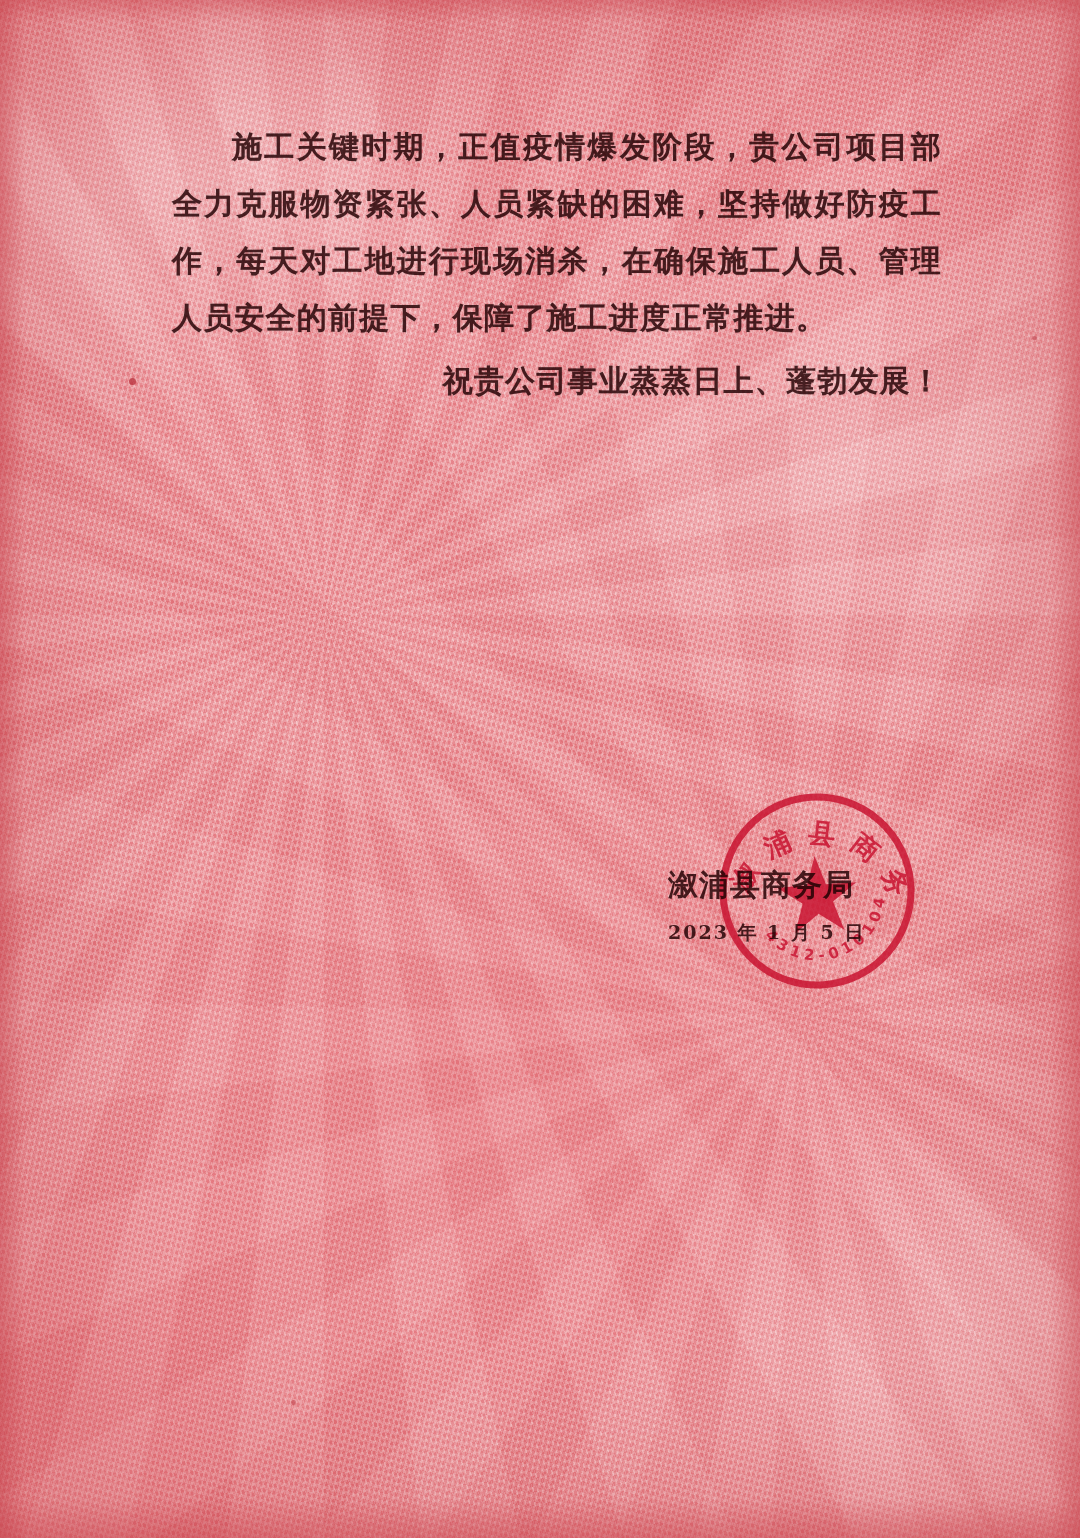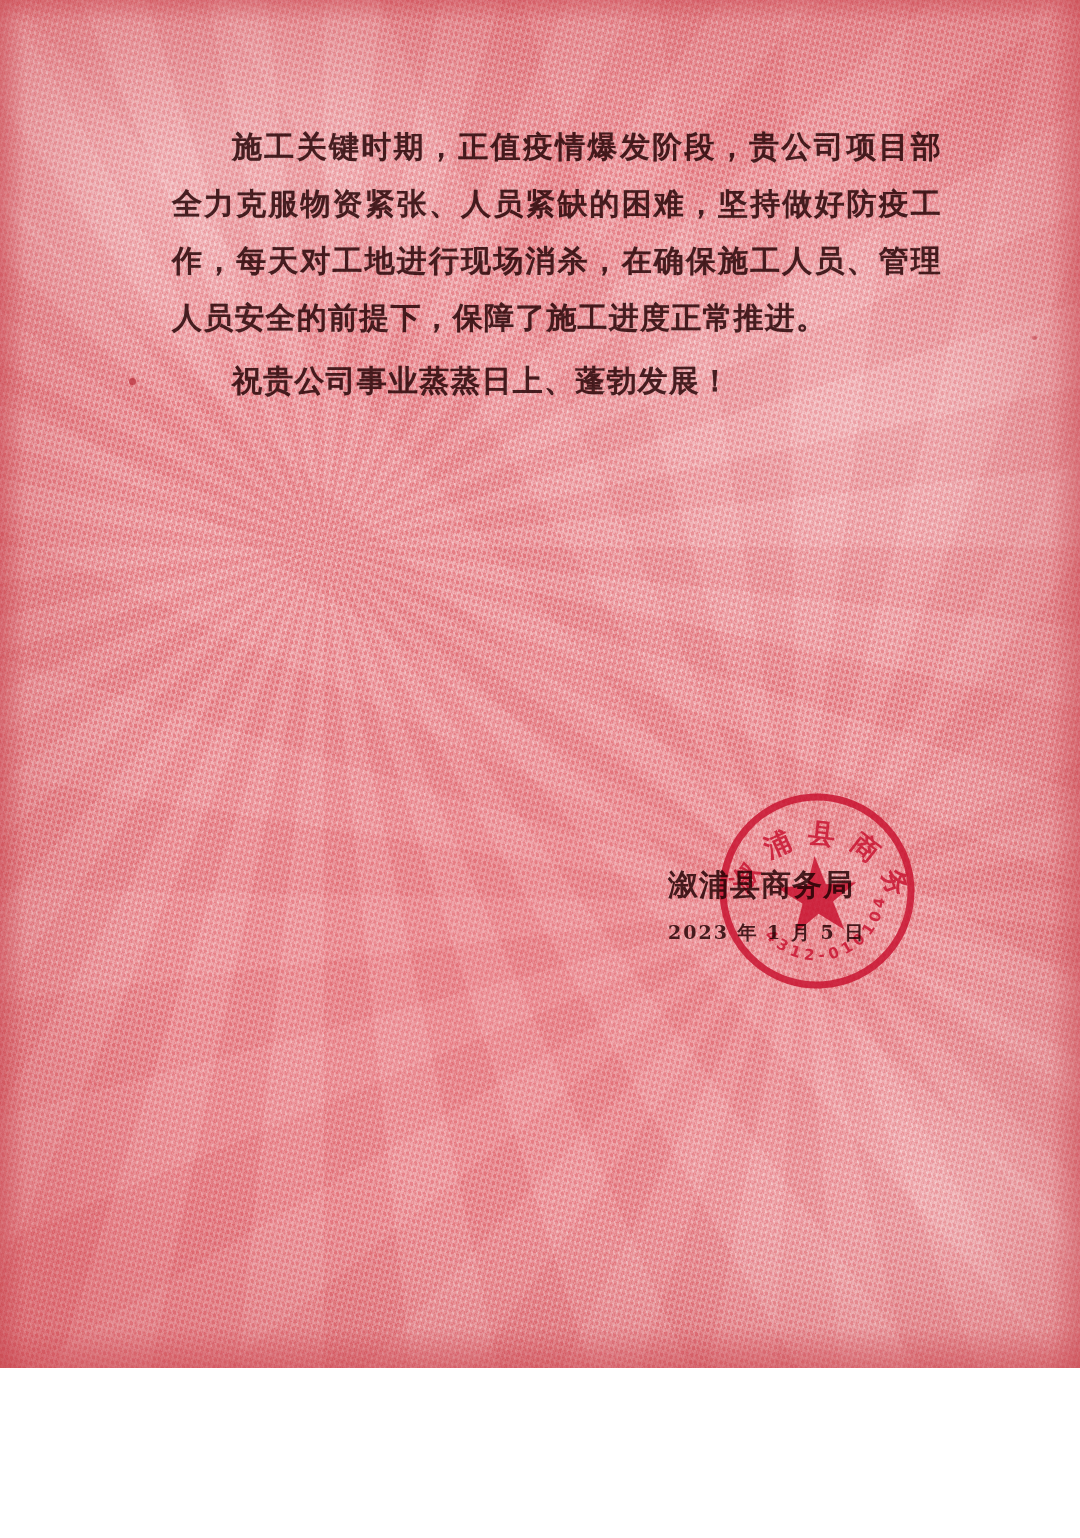--- a/index.html
+++ b/index.html
@@ -10,21 +10,21 @@
     width: 1080px;
     height: 1538px;
     overflow: hidden;
     font-family: "Liberation Serif", "DejaVu Serif", serif;
   }
 
   
   #page {
     position: relative;
     width: 1080px;
-    height: 1368px;
+    height: 1538px;
     background-color: #eb8a90;
     overflow: hidden;
   }
 
   
   .tex {
     position: absolute;
     inset: 0;
     pointer-events: none;
   }
@@ -81,21 +81,21 @@
     color: #4a2b2e;
     text-align: justify;
     text-justify: inter-character;
     text-indent: 2em;
     font-family: "DejaVu Serif", "Liberation Serif", serif;
     font-weight: 600;
     text-shadow: 0 0 1px rgba(60,25,30,0.35);
     mix-blend-mode: multiply;
   }
   .para.last {
-    text-align: left;
+    text-align: right;
   }
 
   
   #signature {
     position: absolute;
     left: 668px;
     top: 862px;
     width: 260px;
     color: #4a2b2e;
     font-family: "DejaVu Serif", "Liberation Serif", serif;

